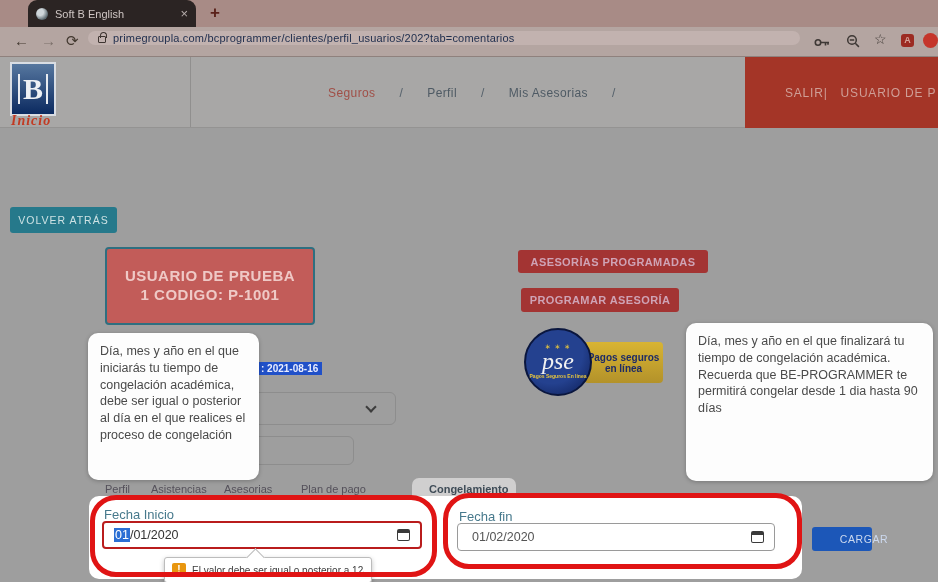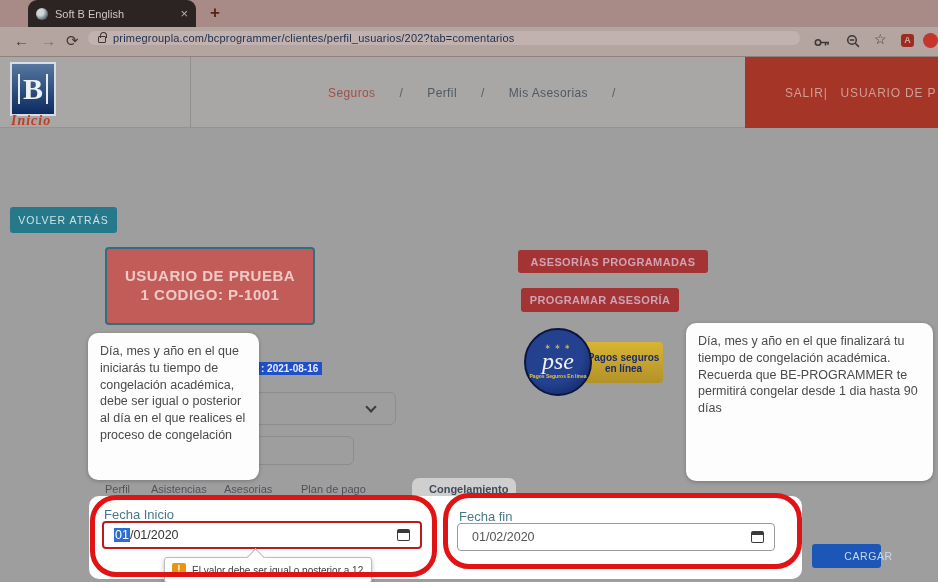--- a/index.html
+++ b/index.html
@@ -94,21 +94,21 @@
   .field-label { position:absolute; color:#47798c; font-size:13px; z-index:7; }
   .lbl-inicio { left:104px; top:507px; }
   .lbl-fin { left:459px; top:509px; }
   .datefield { position:absolute; height:28px; background:#fff; border-radius:4px; display:flex; align-items:center;
                padding:0 10px; font-size:12.5px; color:#333; z-index:7; }
   .df-inicio { left:102px; top:521px; width:320px; border:2px solid #b91c1c; }
   .df-fin { left:457px; top:523px; width:318px; border:1.5px solid #9a9a9a; color:#555; padding-left:14px; }
   .dd-sel { background:#2b6fd4; color:#fff; padding:0 1px; }
   .cal-ic { margin-left:auto; width:13px; height:12px; border:1.6px solid #3a3a3a; border-top:4px solid #3a3a3a; border-radius:2px; }
 
-  .btn-cargar { position:absolute; left:812px; top:544px; width:69px; height:24px; background:#1c57b8; border-radius:3px;
+  .btn-cargar { position:absolute; left:812px; top:527px; width:60px; height:24px; background:#1c57b8; border-radius:3px;
                 color:#ccd9ef; font-size:10.5px; letter-spacing:.6px; display:flex; align-items:center; justify-content:center; z-index:6;padding-left:44px; }
 
   .vbubble { position:absolute; left:164px; top:557px; width:208px; height:26px; background:#fff; border:1px solid #bcbcbc;
              border-radius:3px; box-shadow:0 2px 5px rgba(0,0,0,.25); display:flex; align-items:center; gap:6px;
              padding:0 7px; z-index:8; }
   .vbubble:before { content:""; position:absolute; left:84px; top:-7px; width:12px; height:12px; background:#fff;
                     border-left:1px solid #bcbcbc; border-top:1px solid #bcbcbc; transform:rotate(45deg); }
   .warn-ic { width:14px; height:14px; background:#e8960f; border-radius:2px; color:#fff; font-weight:bold; font-size:10px;
              text-align:center; line-height:14px; flex:0 0 auto; }
   .vmsg { font-size:10px; color:#3d3d3d; white-space:nowrap; overflow:hidden; }

